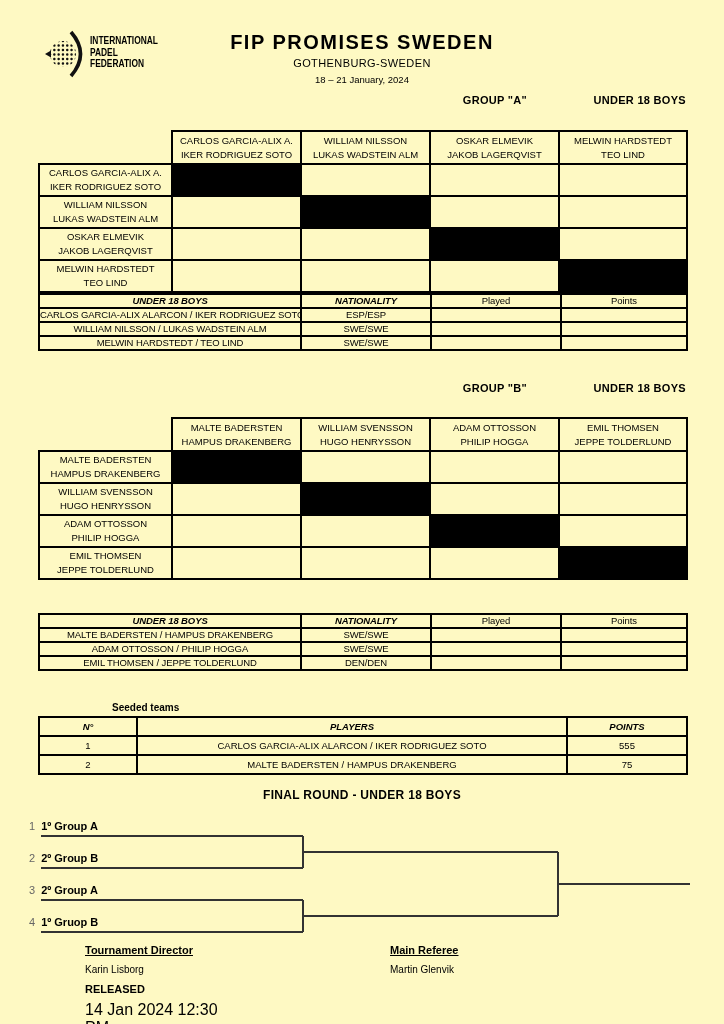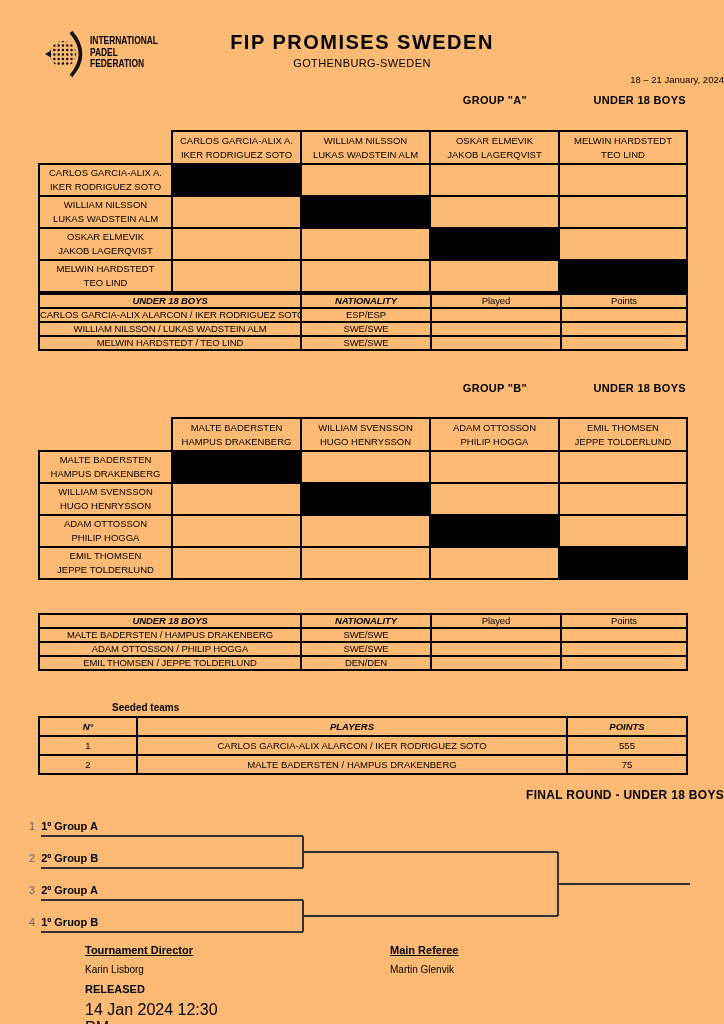--- a/index.html
+++ b/index.html
@@ -1,28 +1,28 @@
 <!DOCTYPE html>
 <html><head>
 <meta charset="utf-8">
 <style>
   * { box-sizing: border-box; }
   html,body { margin:0; padding:0; background:#fff; }
-  .page { position:relative; width:724px; height:1024px; background:#fdba74;
+  .page { position:relative; width:724px; height:1024px; background:#fef9c3;
           font-family:"Liberation Sans", sans-serif; color:#000; overflow:hidden; }
   .abs { position:absolute; }
 
   
   .logo { left:44px; top:26px; display:flex; align-items:flex-start; }
   .logo-text { font-weight:bold; font-size:10.5px; line-height:11.5px; margin-top:9px;
                transform:scaleX(0.8); transform-origin:left center; white-space:nowrap; }
   .doc-title { left:0; right:0; top:31px; text-align:center; font-weight:bold;
                font-size:20px; letter-spacing:1.5px; }
   .doc-sub   { left:0; right:0; top:57px; text-align:center; font-size:11px; letter-spacing:.4px; }
-  .doc-date  { left:0; right:0; top:74px; text-align:right; font-size:9.5px; }
+  .doc-date  { left:0; right:0; top:74px; text-align:center; font-size:9.5px; }
 
   
   .gh { font-weight:bold; font-size:11px; letter-spacing:.3px; }
 
   
   table.cross { border-collapse:collapse; table-layout:fixed; width:648px; }
   .cross td { border:2px solid #000; padding:0; text-align:center; vertical-align:middle;
               font-size:9.5px; line-height:14px; height:32px; white-space:nowrap; overflow:hidden; }
   .cross tr:first-child td { height:33px; }
   .cross td.corner { border:none; }
@@ -32,21 +32,21 @@
   
   table.stand, table.seed { border-collapse:collapse; table-layout:fixed; width:648px; }
   .stand td { border:2px solid #000; padding:0; text-align:center; font-size:9.5px;
               height:12px; line-height:12px; white-space:nowrap; overflow:hidden; letter-spacing:-.1px; }
   .seed td  { border:2px solid #000; padding:0; text-align:center; font-size:9.5px;
               height:17px; line-height:17px; white-space:nowrap; overflow:hidden; }
   .hi { font-weight:bold; font-style:italic; font-size:10px; }
   .seed-label { font-weight:bold; font-size:10px; }
 
   
-  .fr-title { left:0; right:0; top:788px; text-align:right; font-weight:bold;
+  .fr-title { left:0; right:0; top:788px; text-align:center; font-weight:bold;
               font-size:12px; letter-spacing:.3px; }
   .bk-label { position:absolute; font-size:11px; white-space:nowrap; }
   .bk-num  { color:#666; margin-right:6px; }
   .bk-team { font-weight:bold; }
 
   
   .ft { }
   .ft-title  { font-weight:bold; font-size:11px; text-decoration:underline; }
   .ft-name   { font-size:10px; }
   .ft-status { font-weight:bold; font-size:11px; }

